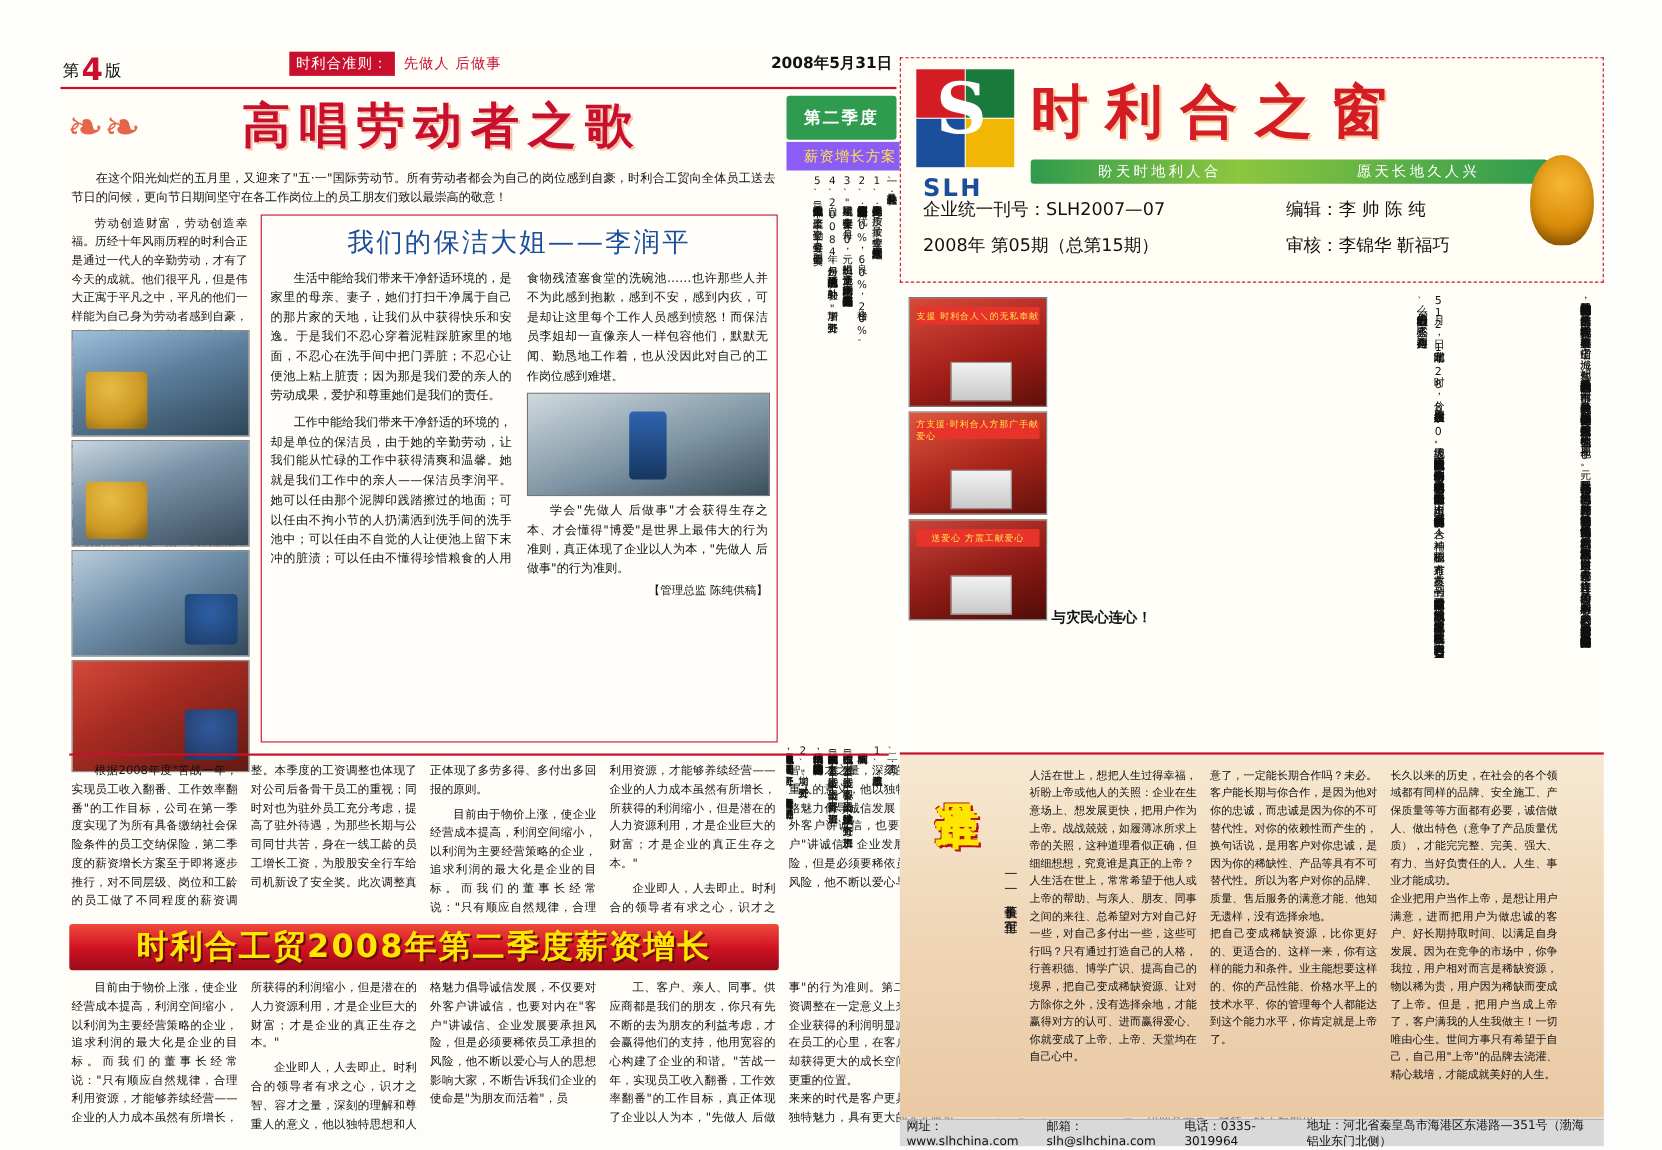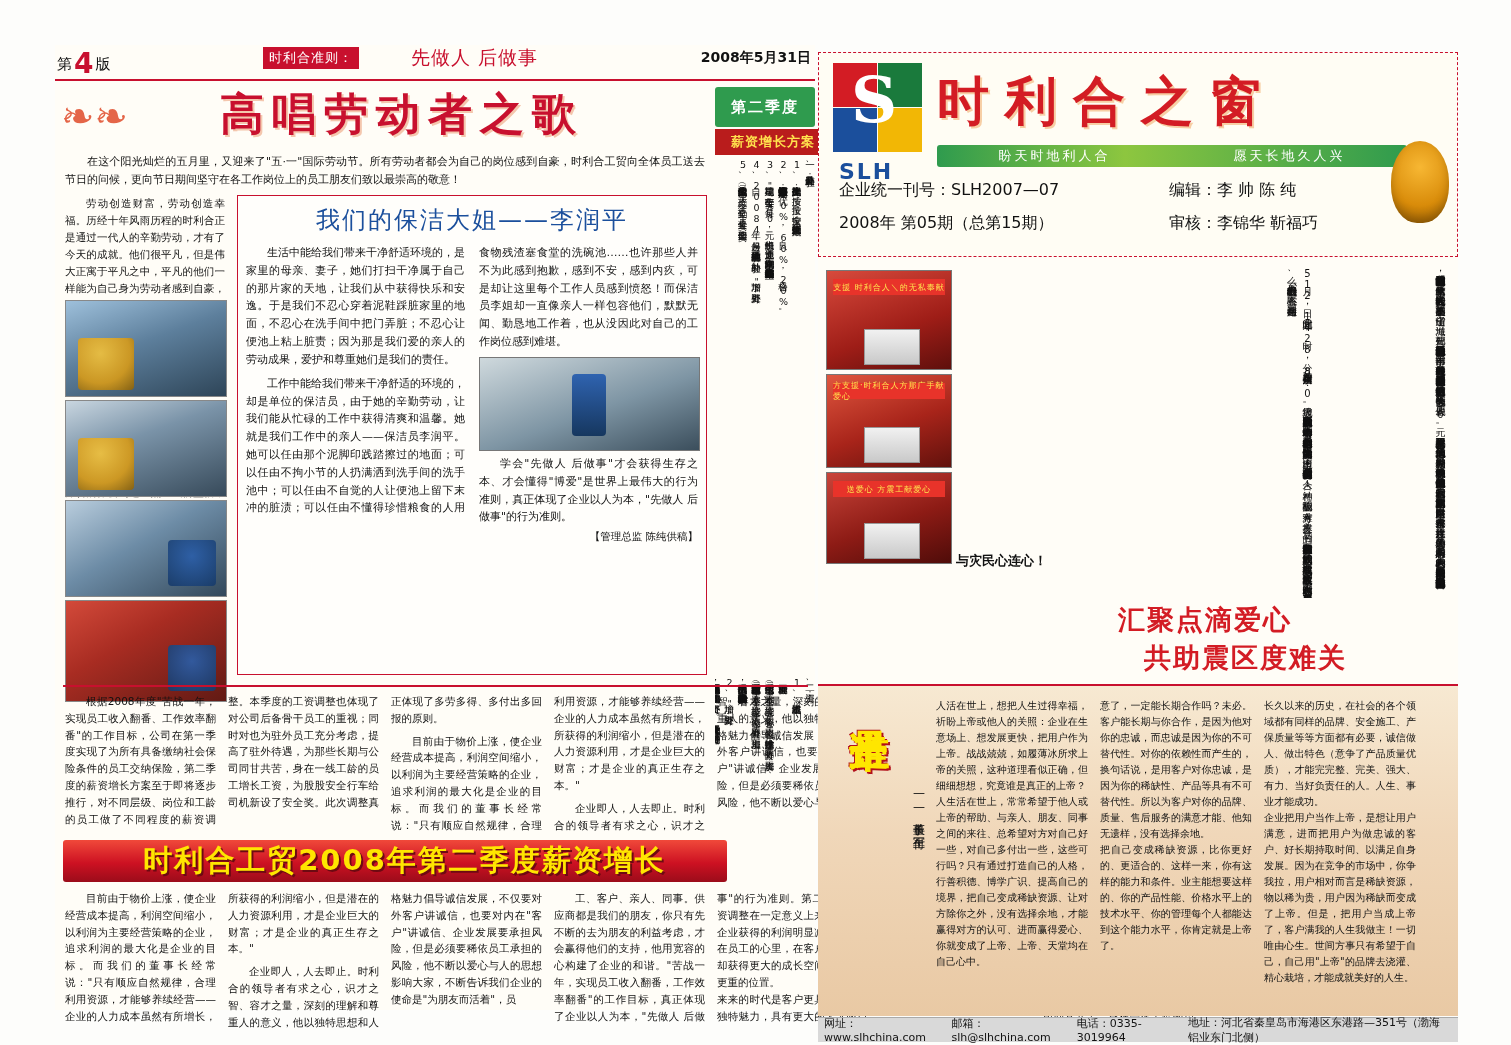--- a/index.html
+++ b/index.html
@@ -38,21 +38,21 @@
   }
   .slogan-box{
     position:absolute;left:208px;top:2px;height:22px;
     display:flex;align-items:center;
   }
   .slogan-label{
     background:#c8102e;color:#fff;font-size:13px;padding:2px 6px;
     letter-spacing:1px;
   }
   .slogan-text{
-    color:#c8102e;font-size:19px;padding-left:8px;letter-spacing:1px;margin-left:44px;
+    color:#c8102e;font-size:13px;padding-left:8px;letter-spacing:1px;
   }
   .issue-date{
     position:absolute;right:4px;top:4px;font-size:14px;font-weight:bold;color:#111;
   }
 
   
   .headline-wrap{
     position:absolute;left:0;top:40px;width:700px;height:65px;
   }
   .headline{
@@ -67,21 +67,21 @@
   }
   
   .green-tab{
     position:absolute;left:660px;top:42px;width:100px;height:40px;
     background:#2f9b4e;border-radius:3px;color:#fff;font-size:15px;
     display:flex;align-items:center;justify-content:center;letter-spacing:2px;
     font-weight:bold;
   }
   .redtab{
     position:absolute;left:660px;top:84px;width:116px;height:26px;
-    background:#b91c1c;color:#ffe24d;font-size:13px;font-weight:bold;
+    background:#8b5cf6;color:#ffe24d;font-size:13px;font-weight:normal;
     display:flex;align-items:center;justify-content:center;letter-spacing:1px;
   }
   .sidebar-col{
     position:absolute;left:660px;top:112px;width:100px;height:500px;
     font-size:9.5px;line-height:1.42;color:#111;
     writing-mode:vertical-rl;text-orientation:upright;
     white-space:pre-wrap;
     overflow:hidden;
     padding:2px;
   }
@@ -166,21 +166,20 @@
     font-size:10.5px;line-height:1.6;color:#111;text-align:justify;
   }
   .bottom-cols p{margin:0 0 6px 0;text-indent:21px;}
   .banner-salary{
     position:absolute;left:8px;top:795px;width:645px;height:42px;
     display:flex;align-items:center;justify-content:center;
     font-size:29px;font-weight:bold;color:#ffe600;letter-spacing:2px;
     background:linear-gradient(180deg,#f0493a 0%,#cd1122 55%,#9b0c1a 100%);
     text-shadow:2px 2px 0 #6d0a12;
     border-radius:3px;
-    padding-left:19px;
   }
   .bottom-cols2{
     position:absolute;left:10px;top:845px;width:640px;height:150px;
     column-count:4;column-gap:12px;
     font-size:10.5px;line-height:1.6;color:#111;text-align:justify;
   }
   .bottom-cols2 p{margin:0 0 6px 0;text-indent:21px;}
 
   
   .slh-frame{
@@ -437,24 +436,20 @@
     </div>
     <div class="news-photo np3">
       <div class="np-banner">送爱心 方震工献爱心</div>
       <div class="np-podium"></div>
     </div>
 
     <div class="news-col nc2">5月12日，北京时间14时28分，在四川省汶川县发生8.0级地震。震后的灾区人民面临着巨大困难和挑战，灾情牵动着每个中国人的心，也时刻牵动着时利合全体员工的心。为能帮助灾区人民尽快走出悲痛、走出困境，董事长王付军倡议全体员工发扬时利合人的"人合"精神，积极响应"一方有难、八方支援"的号召。在灾难面前我们的国家没有退缩，我们的民族众志成城，温总理战斗在灾区最前线、解放军战斗在灾区最前线！时利合人虽远离灾区，但是我们也不甘于仅仅是焦急的等待。面对他们虽手为灾区人民做点什么、献出我们的一份爱心！心系灾区、与祖国共命运。</div>
     <div class="news-col nc1">前来公司结算工程款的客户刘峰也被深深感动，从结算款中拿出一千元，委托我们转给灾区人民。在董事长的感染下，辽宁省山、海城、曹妃甸、天津等各驻外项目地的员工也纷纷为灾区捐款。市干部同事、在各驻外项目地停留时间短。个别员工公司捐款专款并非还不能从外汇时，振急切的给在上领导打电话，同为什么不等等他，他要用50元。来不及赶上捐款先在工资里封吧。他们只是施工地的普通员工，为养家糊口长期在外、在联系的环境中劳动赚钱，但是他们却没有捐款自己的血汗钱。这就是我们时利合人，捐款车一路从汉宁返回河北义到天津。路过秦皇岛家门口时，都没有人要求停留，直接赶往天津，为的是传递爱心。帮同所有员工的心意，把时利合人的爱心，把爱奉献给需要帮助的灾区人民，公司代表全体员工把所有募集的钱送给了秦皇岛市民政局慈善协会代转交灾区人民群众。</div>
     <div class="nc-title">与灾民心连心！</div>
 
-    <div class="red-banner2">
-      <div class="rb-l1">汇聚点滴爱心</div>
-      <div class="rb-l2">共助震区度难关</div>
-    </div>
 
     <div class="god-band">
       <div class="god-title vert">谁是上帝</div>
       <div class="god-byline vert">——董事长 王付军</div>
       <div class="god-col gc1" style="white-space:pre-wrap;">人活在世上，想把人生过得幸福，祈盼上帝或他人的关照：企业在生意场上、想发展更快，把用户作为上帝。战战兢兢，如履薄冰所求上帝的关照，这种道理看似正确，但细细想想，究竟谁是真正的上帝？
 人生活在世上，常常希望于他人或上帝的帮助、与亲人、朋友、同事之间的来往、总希望对方对自己好一些，对自己多付出一些，这些可行吗？只有通过打造自己的人格，行善积德、博学广识、提高自己的境界，把自己变成稀缺资源、让对方除你之外，没有选择余地，才能赢得对方的认可、进而赢得爱心、你就变成了上帝、上帝、天堂均在自己心中。</div>
       <div class="god-col gc2" style="white-space:pre-wrap;">意了，一定能长期合作吗？未必。客户能长期与你合作，是因为他对你的忠诚，而忠诚是因为你的不可替代性。对你的依赖性而产生的，换句话说，是用客户对你忠诚，是因为你的稀缺性、产品等具有不可替代性。所以为客户对你的品牌、质量、售后服务的满意才能、他知无遗样，没有选择余地。
 把自己变成稀缺资源，比你更好的、更适合的、这样一来，你有这样的能力和条件。业主能想要这样的、你的产品性能、价格水平上的技术水平、你的管理每个人都能达到这个能力水平，你肯定就是上帝了。</div>
       <div class="god-col gc3" style="white-space:pre-wrap;">长久以来的历史，在社会的各个领域都有同样的品牌、安全施工、产保质量等等方面都有必要，诚信做人、做出特色（意争了产品质量优质），才能完完整、完美、强大、有力、当好负责任的人。人生、事业才能成功。
 企业把用户当作上帝，是想让用户满意，进而把用户为做忠诚的客户、好长期持取时间、以满足自身发展。因为在竞争的市场中，你争我拉，用户相对而言是稀缺资源，物以稀为贵，用户因为稀缺而变成了上帝。但是，把用户当成上帝了，客户满我的人生我做主！一切唯由心生。世间方事只有希望于自己，自己用"上帝"的品牌去浇灌、精心栽培，才能成就美好的人生。</div>

